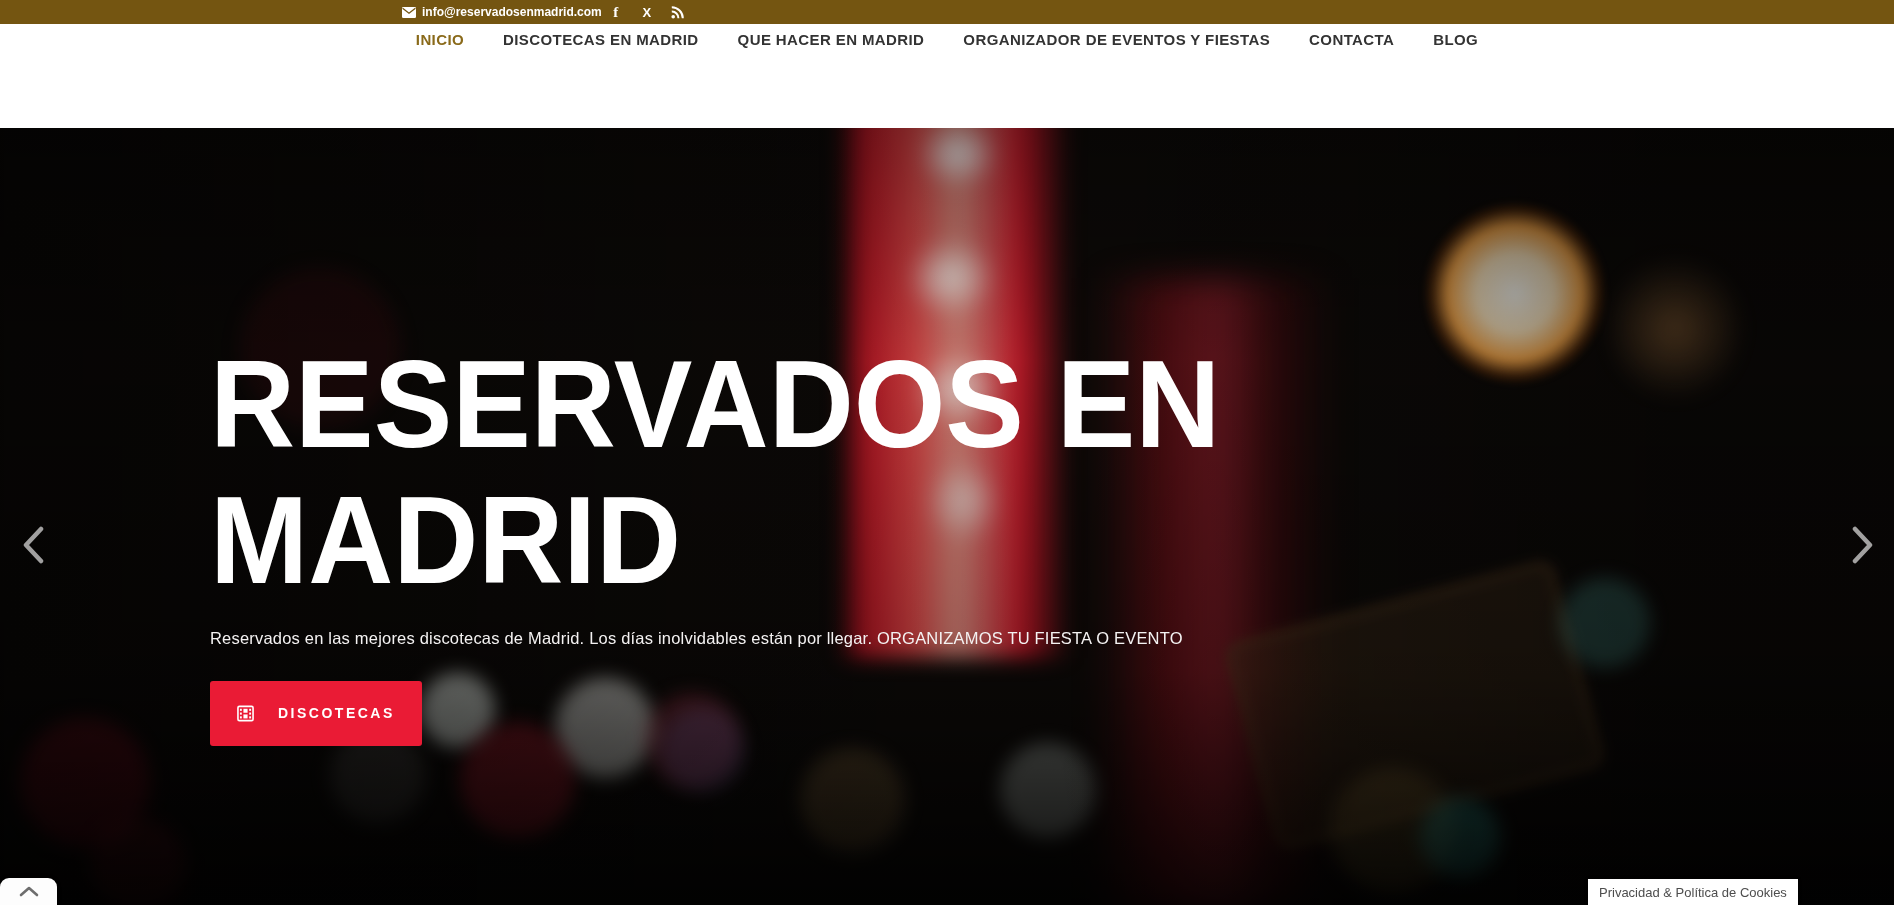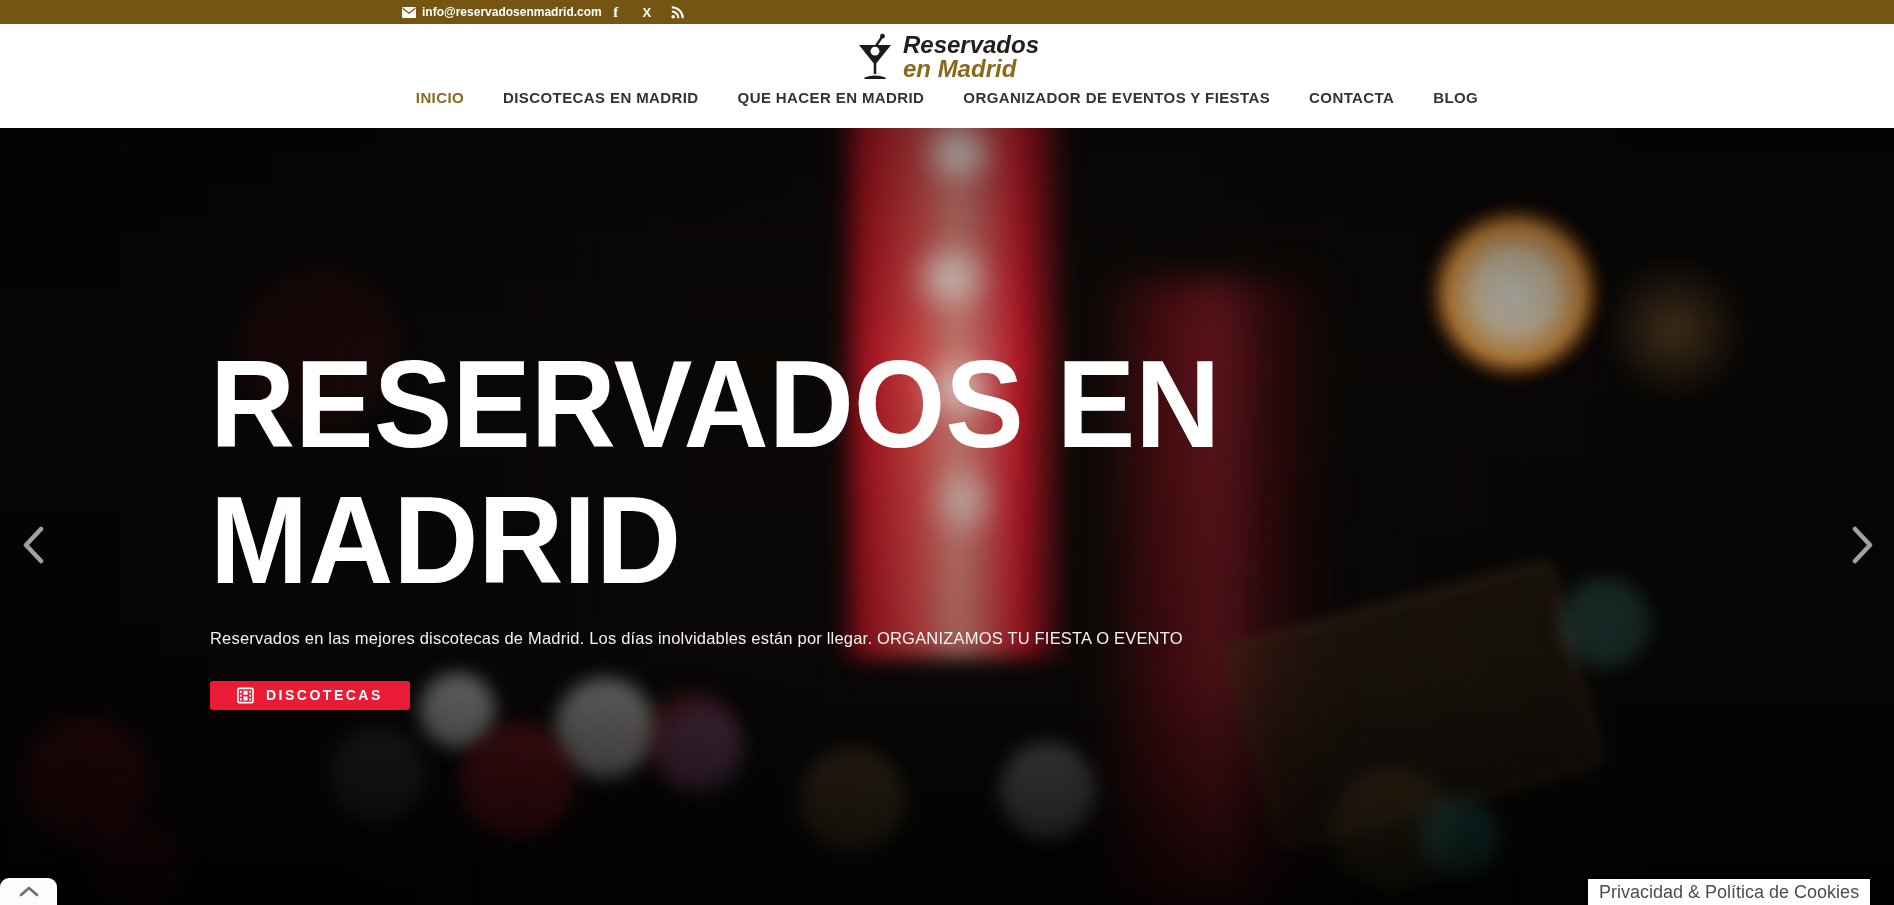--- a/index.html
+++ b/index.html
@@ -132,43 +132,43 @@
     margin:0 0 20px 0;font-size:124px;line-height:1.1;font-weight:bold;
     color:#ffffff;letter-spacing:0;width:1150px;
     transform:scaleX(.95);transform-origin:left top;
     font-family:"Liberation Sans", sans-serif;
   }
   .hero-subtitle{
     margin:0 0 33px 0;font-size:16.5px;color:#f4f2f2;white-space:nowrap;
     font-weight:normal;letter-spacing:.2px;
   }
   .hero-button{
-    display:inline-flex;align-items:center;gap:12px;
+    display:inline-flex;align-items:center;gap:24px;
     background:var(--red);color:#fff;border:none;border-radius:3px;
-    padding:6px 27px;font-size:14px;font-weight:bold;letter-spacing:2.5px;
+    padding:24px 27px;font-size:14px;font-weight:bold;letter-spacing:2.5px;
     text-transform:uppercase;cursor:pointer;font-family:"Liberation Sans", sans-serif;
   }
   .carousel-arrow{
     position:absolute;top:395px;width:34px;height:46px;z-index:6;
     background:none;border:none;cursor:pointer;padding:0;opacity:.8;
   }
   .arrow-left{left:16px;}
   .arrow-right{right:14px;}
 
   
   .scroll-tab{
     position:absolute;left:0;bottom:0;width:57px;height:27px;z-index:40;
     background:#fdfdfd;border-radius:9px 9px 0 0;border:none;cursor:pointer;
     display:flex;align-items:center;justify-content:center;
     box-shadow:0 0 4px rgba(0,0,0,.3);
   }
   .cookie-notice{
     position:absolute;left:1588px;top:879px;height:26px;z-index:40;
     background:#ffffff;display:flex;align-items:center;padding:0 11px;
-    font-size:18px;color:#4d4d4d;cursor:pointer;white-space:nowrap;
+    font-size:13px;color:#4d4d4d;cursor:pointer;white-space:nowrap;
     box-shadow:0 0 3px rgba(0,0,0,.35);
   }
 </style>
 </head>
 <body>
 
 <div class="topbar">
   <div class="topbar-inner">
     <a class="email-link">
       <span style="display:flex;">
@@ -191,36 +191,20 @@
           <circle cx="2.2" cy="10.8" r="1.8" fill="#fff"></circle>
           <path d="M0.8 5.6 A6.4 6.4 0 0 1 7.4 12.2" stroke="#fff" stroke-width="2" fill="none"></path>
           <path d="M0.8 1.2 A11 11 0 0 1 11.8 12.2" stroke="#fff" stroke-width="2" fill="none"></path>
         </svg>
       </a>
     </span>
   </div>
 </div>
 
 <div class="header">
-  <div class="logo">
-    <span style="display:flex;">
-      <svg width="40" height="48" viewBox="0 0 40 48">
-        <circle cx="27.5" cy="3.2" r="2.4" fill="#1d1b18"></circle>
-        <line x1="21" y1="13" x2="27" y2="3.8" stroke="#1d1b18" stroke-width="2.4"></line>
-        <path d="M4 12 H36 L21.6 30 H18.4 Z" fill="#1d1b18"></path>
-        <circle cx="20" cy="18.2" r="4.4" fill="#ffffff"></circle>
-        <rect x="18.7" y="29" width="2.6" height="12" fill="#1d1b18"></rect>
-        <path d="M9.5 44.5 Q20 40.5 30.5 44.5 L30.5 46 L9.5 46 Z" fill="#1d1b18"></path>
-      </svg>
-    </span>
-    <span class="logo-text">
-      <span class="logo-line1">Reservados</span>
-      <span class="logo-line2">en Madrid</span>
-    </span>
-  </div>
   <nav class="main-nav">
       <a class="nav-link active">INICIO</a>
       <a class="nav-link">DISCOTECAS EN MADRID</a>
       <a class="nav-link">QUE HACER EN MADRID</a>
       <a class="nav-link">ORGANIZADOR DE EVENTOS Y FIESTAS</a>
       <a class="nav-link">CONTACTA</a>
       <a class="nav-link">BLOG</a>
     </nav>
 </div>
 

